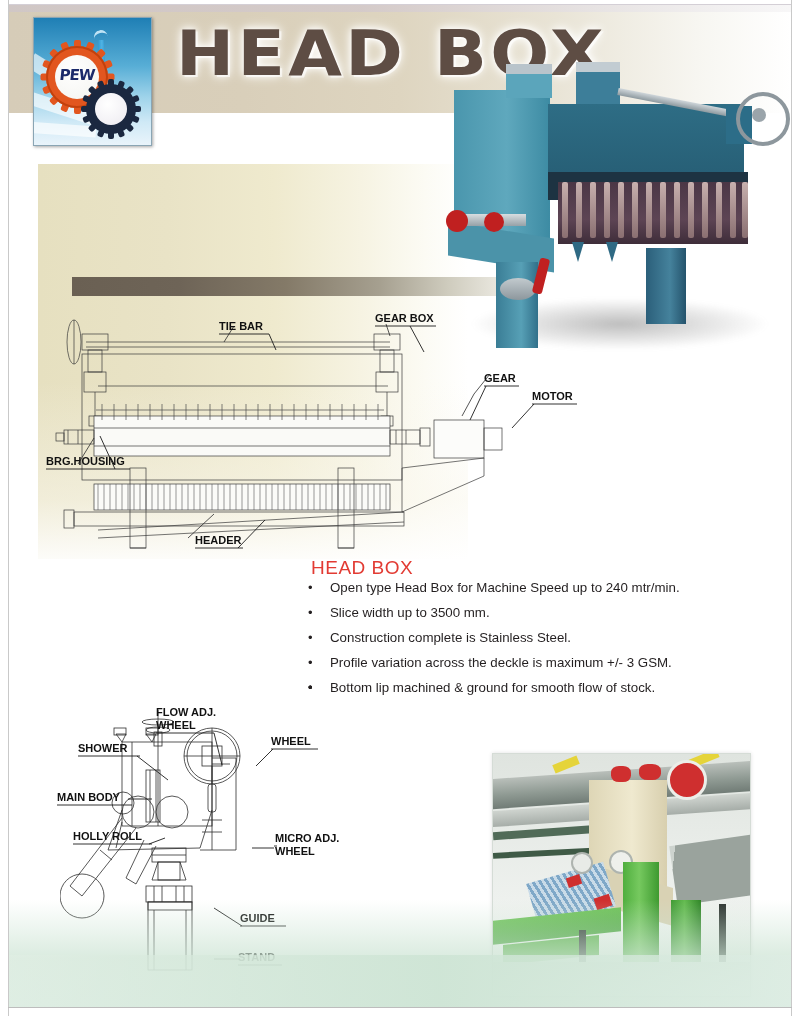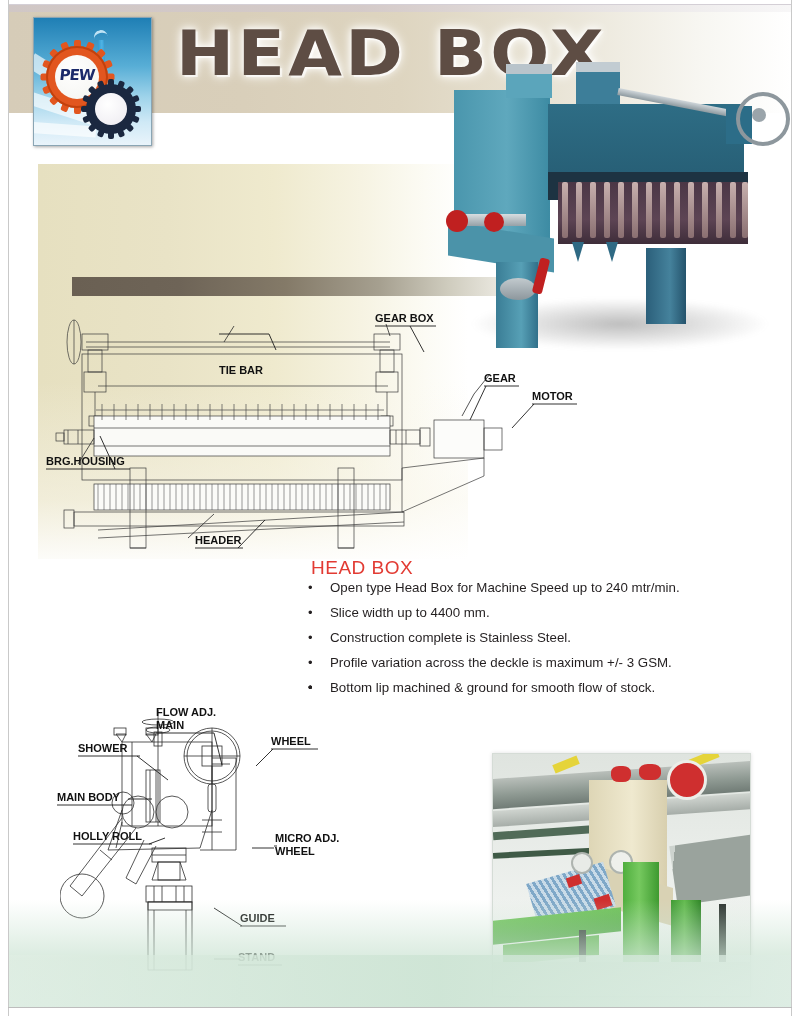--- a/index.html
+++ b/index.html
@@ -454,21 +454,21 @@
         <path d="M196 10 L186 26"></path>
         <path d="M348 8 L352 20"></path>
         <path d="M452 58 L436 78 L424 100"></path>
         <path d="M522 72 L500 82"></path>
         <path d="M40 148 L56 122"></path>
         <path d="M150 222 L176 198"></path>
       </g>
     </svg>
   </div>
 
-  <div class="lbl" style="left:219px;top:320px;margin-top:44px;">TIE BAR</div>
+  <div class="lbl" style="left:219px;top:320px;">TIE BAR</div>
   <div class="lbl" style="left:375px;top:312px;">GEAR BOX</div>
   <div class="lbl" style="left:484px;top:372px;">GEAR</div>
   <div class="lbl" style="left:532px;top:390px;">MOTOR</div>
   <div class="lbl" style="left:46px;top:455px;">BRG.HOUSING</div>
   <div class="lbl" style="left:195px;top:534px;">HEADER</div>
 
   <svg style="position:absolute;left:0;top:0;width:800px;height:1016px;pointer-events:none">
     <g stroke="#1c1c1c" stroke-width="0.9" fill="none">
       <line x1="219" y1="334" x2="269" y2="334"></line>
       <line x1="269" y1="334" x2="276" y2="350"></line>
@@ -546,21 +546,21 @@
 
         <rect x="88" y="202" width="44" height="68" fill="#ffffff"></rect>
         <line x1="94" y1="210" x2="94" y2="270"></line>
         <line x1="126" y1="210" x2="126" y2="270"></line>
         <rect x="88" y="202" width="44" height="8"></rect>
       </g>
     </svg>
   </div>
 
   <div class="lbl" style="left:156px;top:706px;">FLOW ADJ.
-MAIN</div>
+WHEEL</div>
   <div class="lbl" style="left:271px;top:735px;">WHEEL</div>
   <div class="lbl" style="left:78px;top:742px;">SHOWER</div>
   <div class="lbl" style="left:57px;top:791px;">MAIN BODY</div>
   <div class="lbl" style="left:73px;top:830px;">HOLLY ROLL</div>
   <div class="lbl" style="left:275px;top:832px;">MICRO ADJ.
 WHEEL</div>
   <div class="lbl" style="left:240px;top:912px;">GUIDE</div>
   <div class="lbl" style="left:238px;top:951px;">STAND</div>
 
   <svg style="position:absolute;left:0;top:0;width:800px;height:1016px;pointer-events:none">
@@ -586,21 +586,21 @@
 
   <div class="hb-heading">HEAD BOX</div>
 
   <div class="spec-list">
     <div class="spec-item">
       <span class="bul">•</span>
       <span>Open type Head Box for Machine Speed up to 240 mtr/min.</span>
     </div>
     <div class="spec-item">
       <span class="bul">•</span>
-      <span>Slice width up to 4400 mm.</span>
+      <span>Slice width up to 3500 mm.</span>
     </div>
     <div class="spec-item">
       <span class="bul">•</span>
       <span>Construction complete is Stainless Steel.</span>
     </div>
     <div class="spec-item">
       <span class="bul">•</span>
       <span>Profile variation across the deckle is maximum +/- 3 GSM.</span>
     </div>
     <div class="spec-item">

